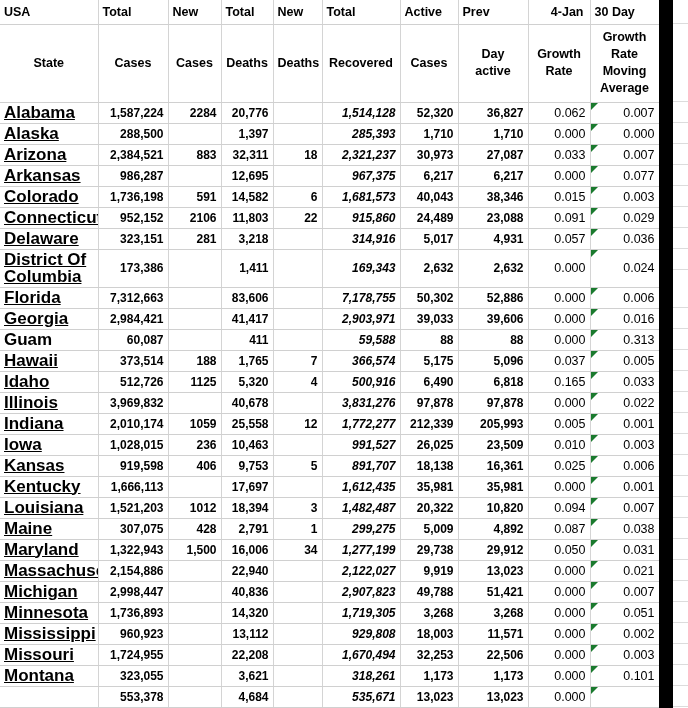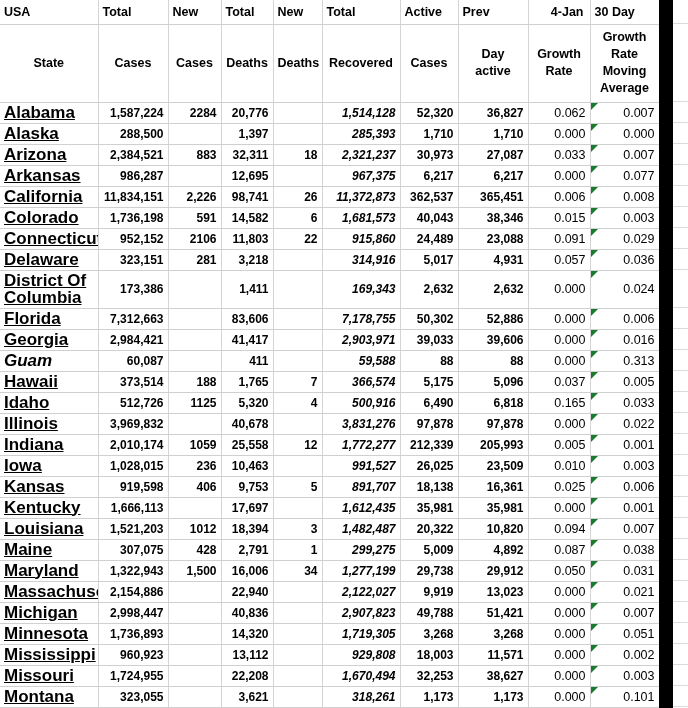--- a/index.html
+++ b/index.html
@@ -82,21 +82,20 @@
     padding-left: 3px;
   }
   td.state span.link {
     text-decoration: underline;
     color: #000000;
     cursor: pointer;
   }
   td.state span.plain {
     text-decoration: none;
     color: #000000;
-    font-style: italic;
   }
   td.num {
     text-align: right;
     font-weight: bold;
     font-size: 12px;
     padding-right: 5px;
   }
   td.num.ital {
     font-style: italic;
   }
@@ -232,32 +231,20 @@
           <td class="num"></td>
           <td class="num">12,695</td>
           <td class="num"></td>
           <td class="num ital">967,375</td>
           <td class="num">6,217</td>
           <td class="num">6,217</td>
           <td class="rate">0.000</td>
           <td class="rate flagcell"><span class="errflag"></span><span>0.077</span></td>
         </tr>
         <tr>
-          <td class="state"><span class="link">California</span></td>
-          <td class="num">11,834,151</td>
-          <td class="num">2,226</td>
-          <td class="num">98,741</td>
-          <td class="num">26</td>
-          <td class="num ital">11,372,873</td>
-          <td class="num">362,537</td>
-          <td class="num">365,451</td>
-          <td class="rate">0.006</td>
-          <td class="rate flagcell"><span class="errflag"></span><span>0.008</span></td>
-        </tr>
-        <tr>
           <td class="state"><span class="link">Colorado</span></td>
           <td class="num">1,736,198</td>
           <td class="num">591</td>
           <td class="num">14,582</td>
           <td class="num">6</td>
           <td class="num ital">1,681,573</td>
           <td class="num">40,043</td>
           <td class="num">38,346</td>
           <td class="rate">0.015</td>
           <td class="rate flagcell"><span class="errflag"></span><span>0.003</span></td>
@@ -503,21 +490,21 @@
           <td class="rate flagcell"><span class="errflag"></span><span>0.002</span></td>
         </tr>
         <tr>
           <td class="state"><span class="link">Missouri</span></td>
           <td class="num">1,724,955</td>
           <td class="num"></td>
           <td class="num">22,208</td>
           <td class="num"></td>
           <td class="num ital">1,670,494</td>
           <td class="num">32,253</td>
-          <td class="num">38,627</td>
+          <td class="num">22,506</td>
           <td class="rate">0.000</td>
           <td class="rate flagcell"><span class="errflag"></span><span>0.003</span></td>
         </tr>
         <tr>
           <td class="state"><span class="link">Montana</span></td>
           <td class="num">323,055</td>
           <td class="num"></td>
           <td class="num">3,621</td>
           <td class="num"></td>
           <td class="num ital">318,261</td>

